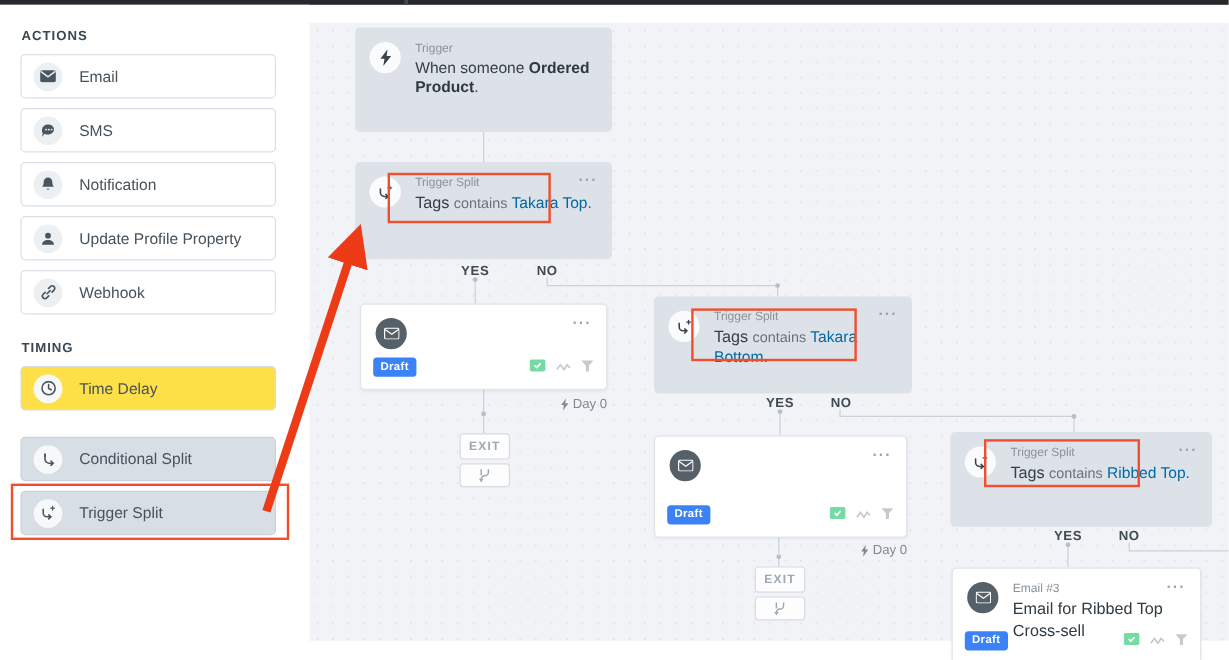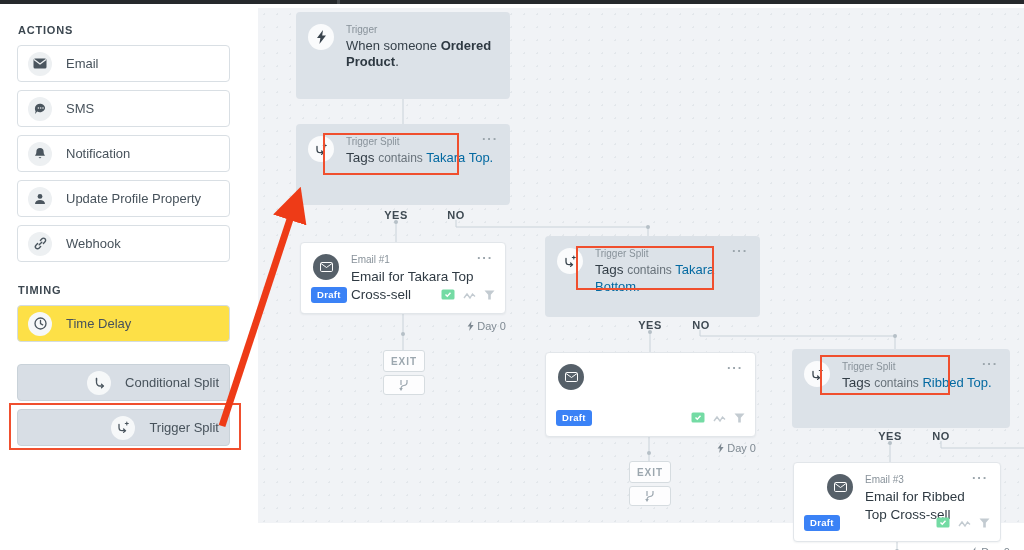--- a/index.html
+++ b/index.html
@@ -14,28 +14,28 @@
   
   .sidebar { position:absolute; left:0; top:4px; width:258px; height:546px;
     background:#ffffff; padding:20px 28px 0 17px; }
   .section-header { font-size:11px; font-weight:bold; color:#3c4750;
     letter-spacing:0.8px; margin:0 0 9px 1px; }
   .section { margin-bottom:22px; }
   .card { display:flex; align-items:center; gap:14px; height:37px;
     border:1px solid #d9dfe4; border-radius:4px; background:#ffffff;
     margin-bottom:8px; padding:0 10px; cursor:pointer; }
   .card.timing { background:#fde047; border-color:#d3dce2;align-items:center; }
-  .card.logic { background:#d8dee5; border-color:#c9d2d9;justify-content:flex-end; }
+  .card.logic { background:#d8dee5; border-color:#c9d2d9; }
   .ic-circle { width:24px; height:24px; border-radius:50%; background:#edf0f2;
     display:flex; align-items:center; justify-content:center; flex:0 0 auto; }
   .card.logic .ic-circle, .card.timing .ic-circle { background:#f6f8f9; }
   .card-label { font-size:13px; color:#47525b; }
 
   
-  .canvas { position:absolute; left:258px; top:8px; width:766px; height:515px;
+  .canvas { position:absolute; left:258px; top:19px; width:766px; height:515px;
     background:#f1f3f6;
     background-image:radial-gradient(#e3e7eb 1px, transparent 1px);
     background-size:13px 13px; }
   .connectors { position:absolute; left:0; top:0; width:766px; height:546px;
     pointer-events:none; }
 
   .node { position:absolute; border-radius:4px; }
   .node.gray { background:#dce2e8; }
   .node.white { background:#ffffff; border:1px solid #e2e6ea;
     box-shadow:0 1px 2px rgba(40,50,60,0.06); }
@@ -247,24 +247,20 @@
     <div class="branch-label" style="left:178px; top:201px;">NO</div>
 
     <div class="node white" style="left:42px; top:234px; width:206px; height:72px;">
       <div class="node-inner" style="padding-top:11px;">
         <div class="node-ic dark">
           <svg width="13" height="10" viewBox="0 0 13 10">
               <rect x="0.5" y="0.5" width="12" height="9" rx="1.2" fill="none" stroke="#ffffff"></rect>
               <path d="M1 1.5 L6.5 5.5 L12 1.5" stroke="#ffffff" fill="none"></path>
             </svg>
         </div>
-        <div>
-          <div class="node-type">Email #1</div>
-          <div class="email-title">Email for Takara Top Cross-sell</div>
-        </div>
       </div>
       <div class="menu-dots">···</div>
       <div class="email-foot">
         <span class="draft-badge">Draft</span>
         <span class="foot-icons">
           <span><svg width="14" height="11" viewBox="0 0 14 11">
                 <rect x="0.5" y="0.5" width="13" height="10" rx="1.5" fill="#74dba4"></rect>
                 <path d="M4.5 5.5 L6.3 7.3 L9.5 3.8" stroke="#ffffff" stroke-width="1.4" fill="none"></path>
               </svg></span>
           <span><svg width="13" height="9" viewBox="0 0 13 9" fill="none" stroke="#c3cbd1" stroke-width="1.4">
@@ -368,21 +364,21 @@
           <div class="node-text"><span class="split-field">Tags</span> <span class="split-op">contains</span> <span class="split-val">Ribbed Top.</span></div>
         </div>
       </div>
       <div class="menu-dots">···</div>
       <div class="red-box inline" style="left:28px; top:6px; width:130px; height:40px;"></div>
     </div>
     <div class="branch-label" style="left:612px; top:422px;">YES</div>
     <div class="branch-label" style="left:663px; top:422px;">NO</div>
 
     <div class="node white" style="left:535px; top:454px; width:208px; height:80px;">
-      <div class="node-inner" style="padding-top:11px;margin-left:21px;">
+      <div class="node-inner" style="padding-top:11px;">
         <div class="node-ic dark">
           <svg width="13" height="10" viewBox="0 0 13 10">
               <rect x="0.5" y="0.5" width="12" height="9" rx="1.2" fill="none" stroke="#ffffff"></rect>
               <path d="M1 1.5 L6.5 5.5 L12 1.5" stroke="#ffffff" fill="none"></path>
             </svg>
         </div>
         <div>
           <div class="node-type">Email #3</div>
           <div class="email-title" style="max-width:160px;">Email for Ribbed Top Cross-sell</div>
         </div>

